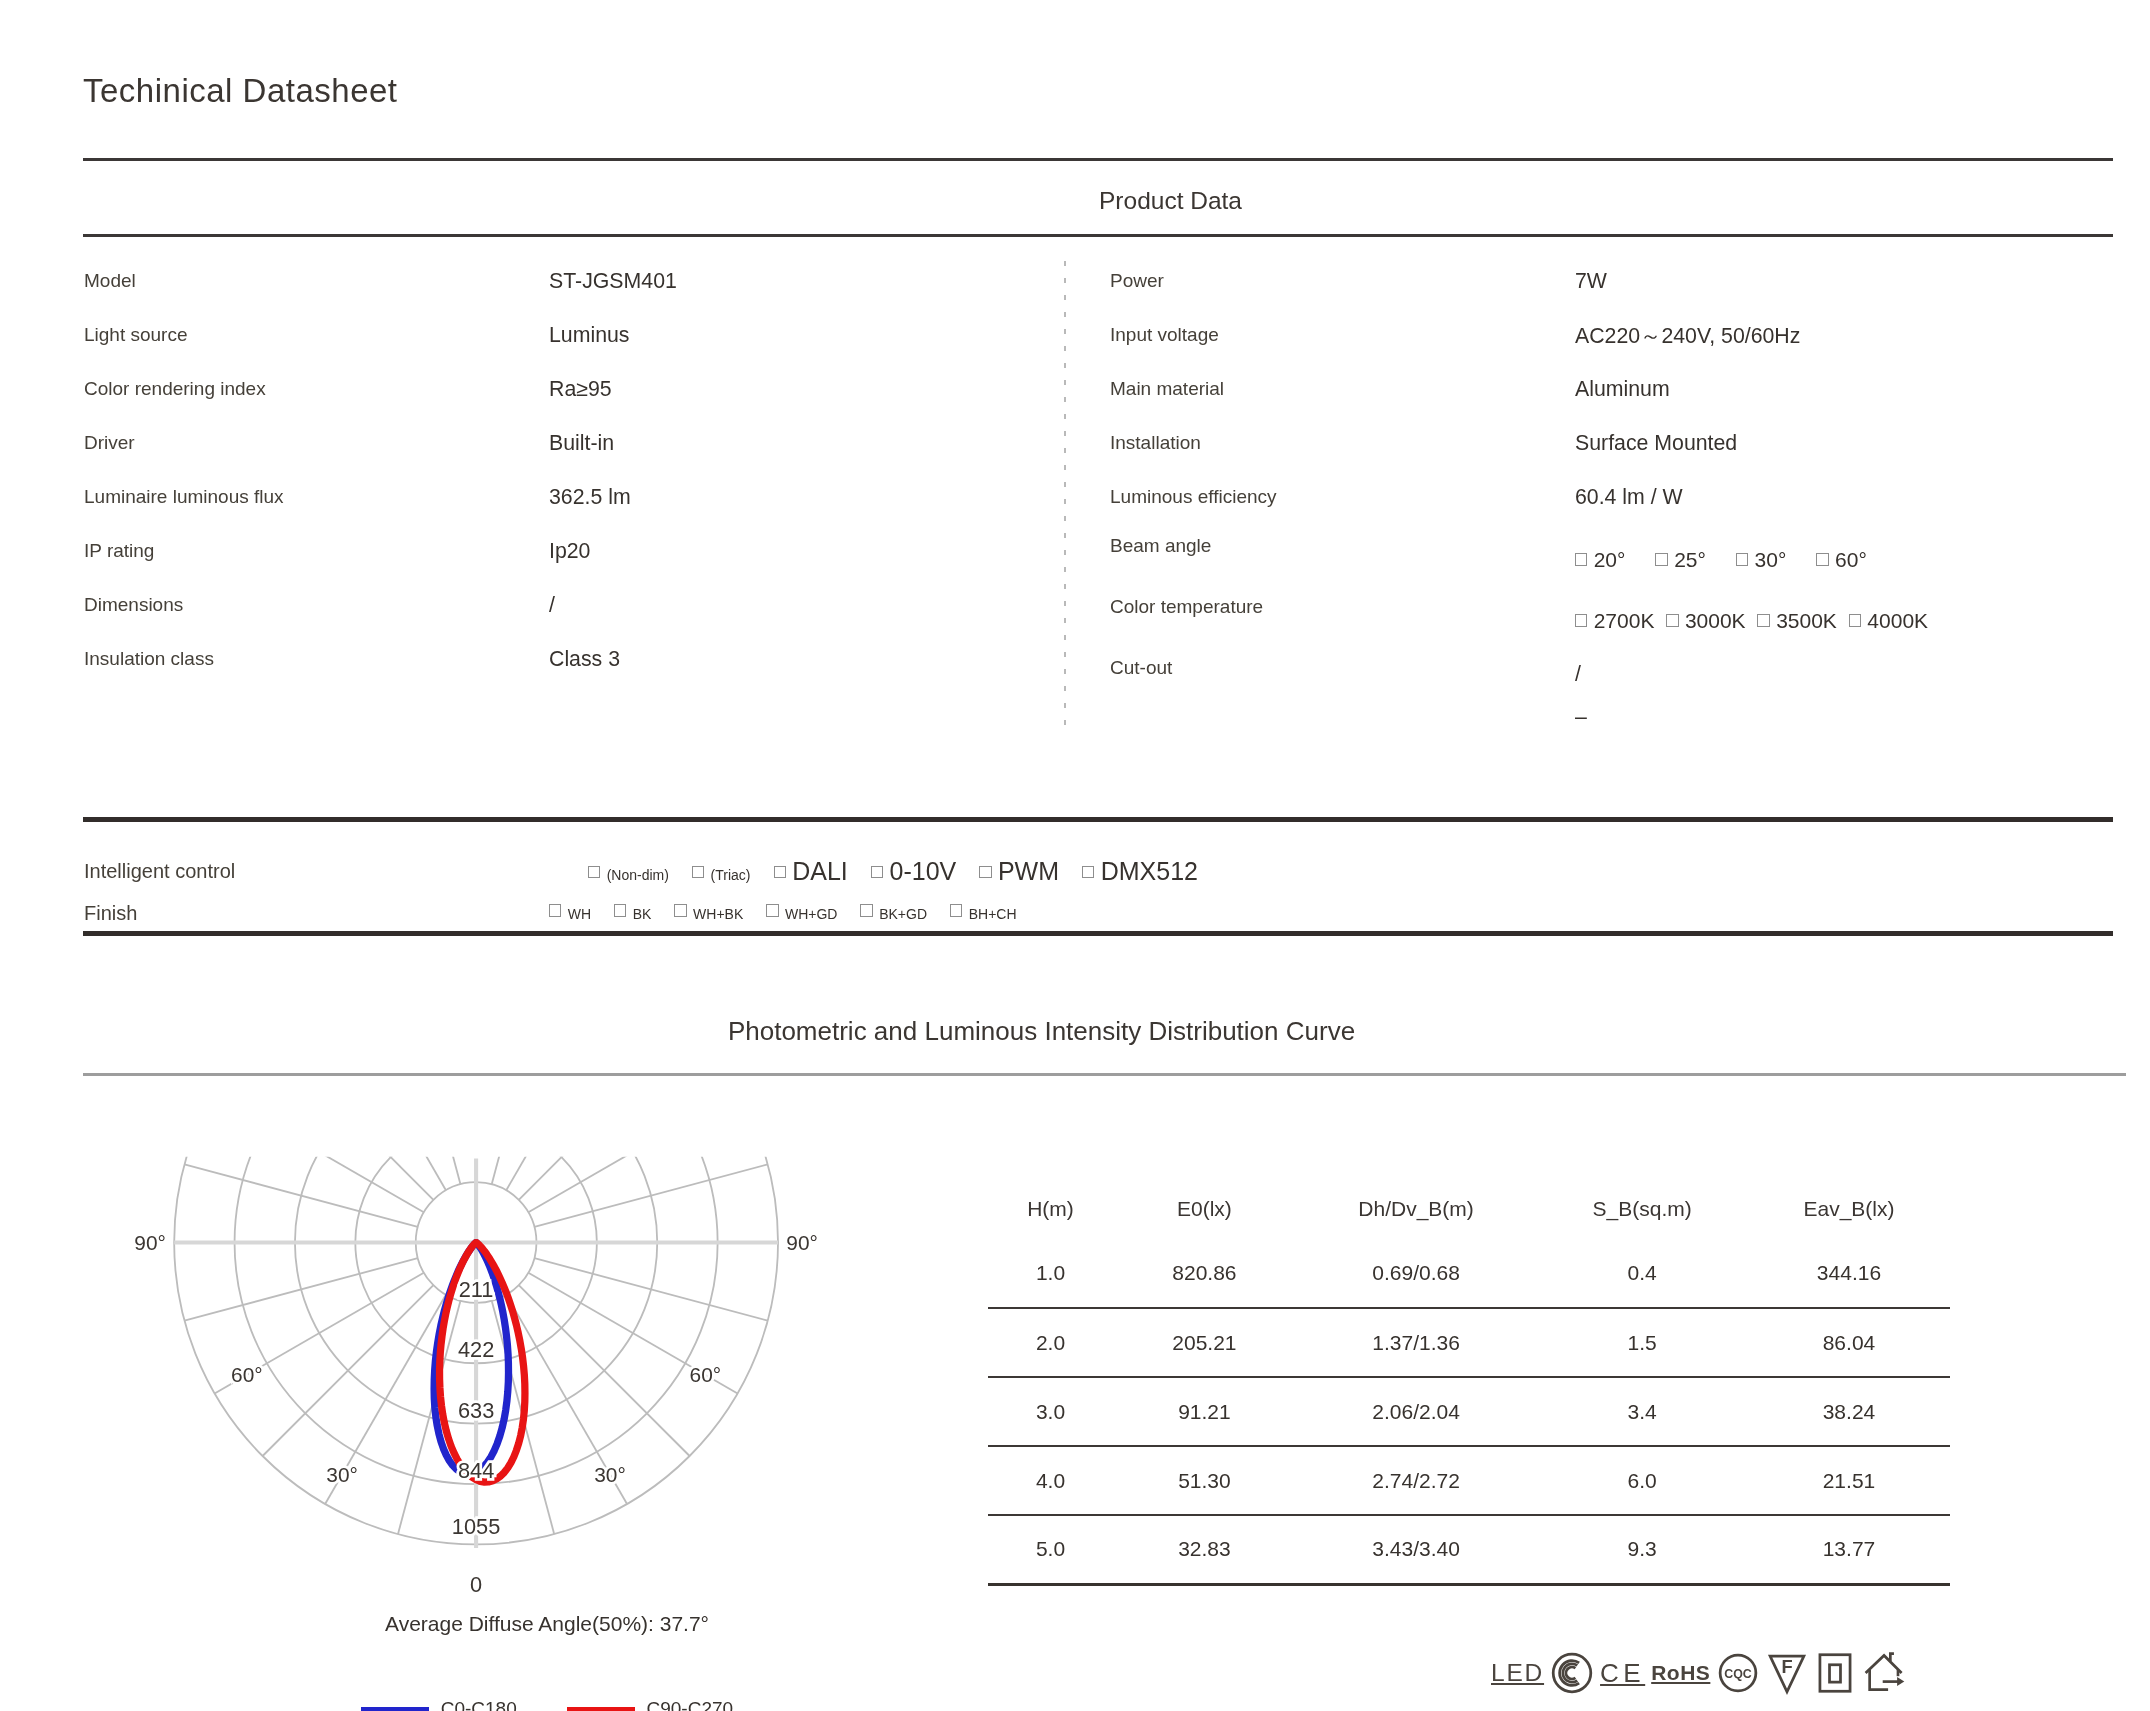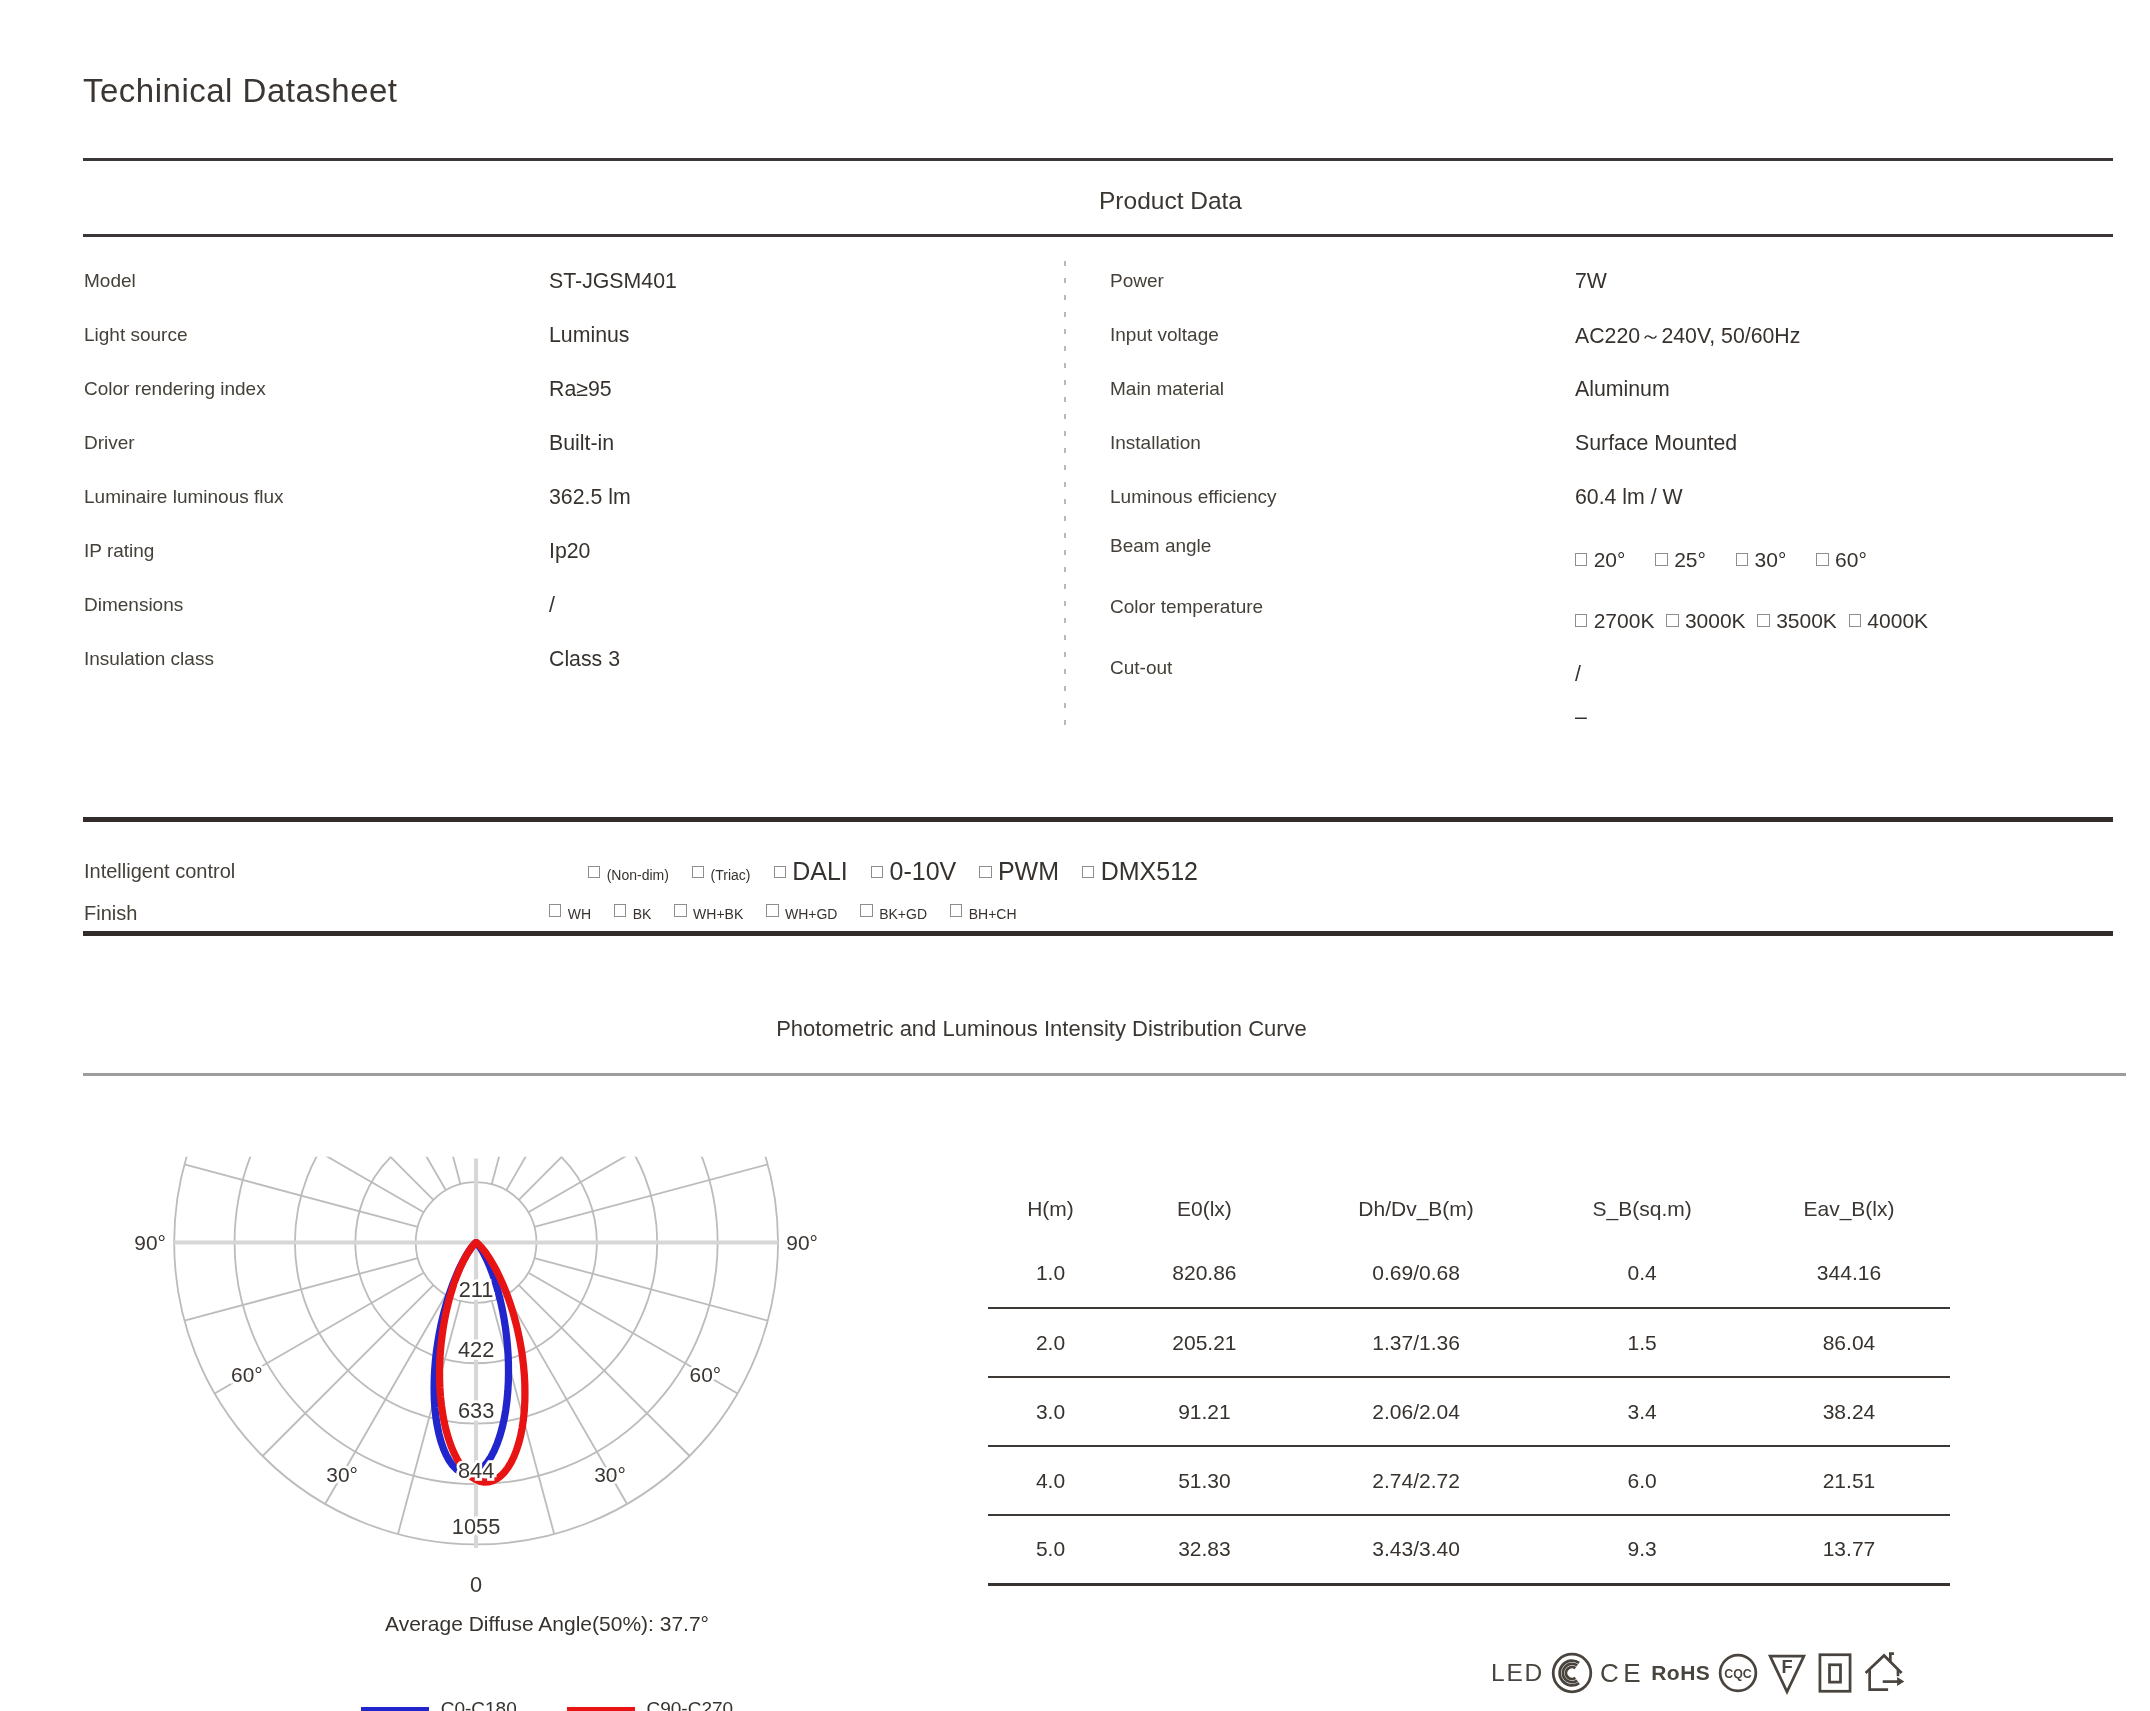--- a/index.html
+++ b/index.html
@@ -10,21 +10,21 @@
   }
   .abs { position:absolute; }
   .rule { position:absolute; left:83px; width:2030px; height:3.2px; background:#3b3736; }
   .rule.thick { height:4.5px; background:#322d2b; }
   .rule.gray { height:2.7px; background:#9d9d9d; width:2043px; }
 
   #doc-title { left:83px; top:72px; font-size:33px; letter-spacing:0.5px; color:#3b3632; }
   #product-data-title { left:83px; top:187px; width:2030px; text-align:center; padding-left:145px;
     font-size:24.5px; color:#3b3632; }
   #photometric-title { left:83px; top:1016px; width:2030px; text-align:center; padding-right:113px;
-    font-size:22px; color:#3b3632; }
+    font-size:26px; color:#3b3632; }
 
   
   #left-col  { left:84px;  top:254px; width:962px; }
   #right-col { left:1110px; top:254px; width:1017px; }
   .spec-row { display:flex; align-items:center; height:54px; }
   .spec-row.tall { height:61px; align-items:flex-start; }
   .spec-row.xtall { height:79px; align-items:flex-start; }
   .spec-label { width:465px; flex:0 0 465px; font-size:19px; color:#454039; }
   .spec-row.tall .spec-label, .spec-row.xtall .spec-label { padding-top:11px; }
   .spec-value { font-size:21.3px; color:#37322e; }
@@ -59,21 +59,21 @@
   .legend-swatch { width:68px; height:4.1px; }
 
   
   #iso-table { left:988px; top:1179px; width:962px; border-collapse:collapse; table-layout:fixed; }
   #iso-table th { font-weight:normal; font-size:21px; color:#3b3633; height:60px; vertical-align:middle; text-align:center; }
   #iso-table td { font-size:21px; color:#37322e; height:69px; vertical-align:middle; text-align:center; }
   #iso-table tbody tr { border-bottom:2.3px solid #3c3835; }
   #iso-table tbody tr:last-child { border-bottom:3.2px solid #38332f; }
 
   
-  #cert-row { left:1491px; top:1648px; height:50px; display:flex; align-items:center; gap:6px; color:#4a443e; }
+  #cert-row { left:1491px; top:1648px; height:50px; display:flex; align-items:center; gap:6px; color:#4a443e;text-decoration:underline; }
   #cert-row svg { display:block; }
   .led-text { font-size:24.5px; letter-spacing:1.8px; }
   .ce-text  { font-size:26px; letter-spacing:4.5px; }
   .rohs-text{ font-size:21px; font-weight:bold; letter-spacing:0.5px; }
 </style>
 </head>
 <body>
 
 <div class="abs" id="doc-title">Techinical Datasheet</div>
 <div class="rule" style="top:158px"></div>

